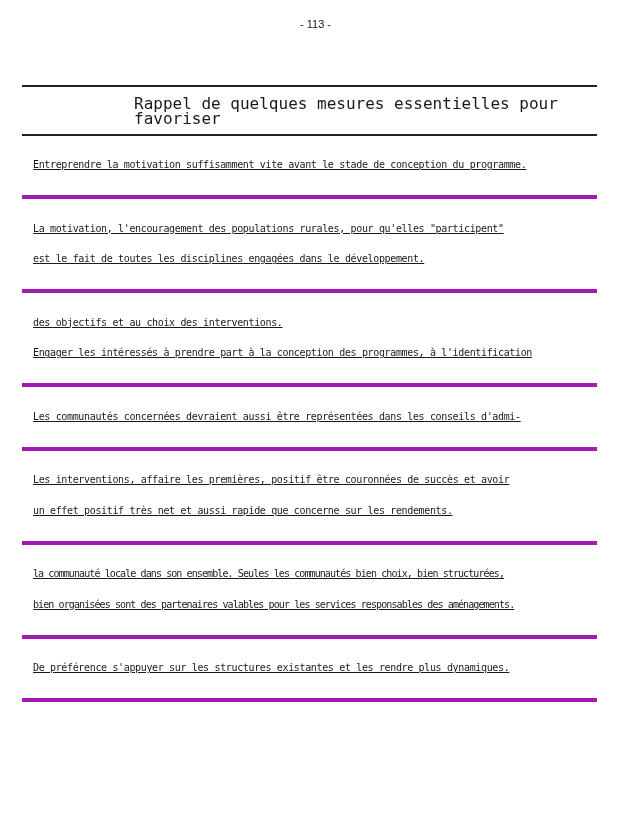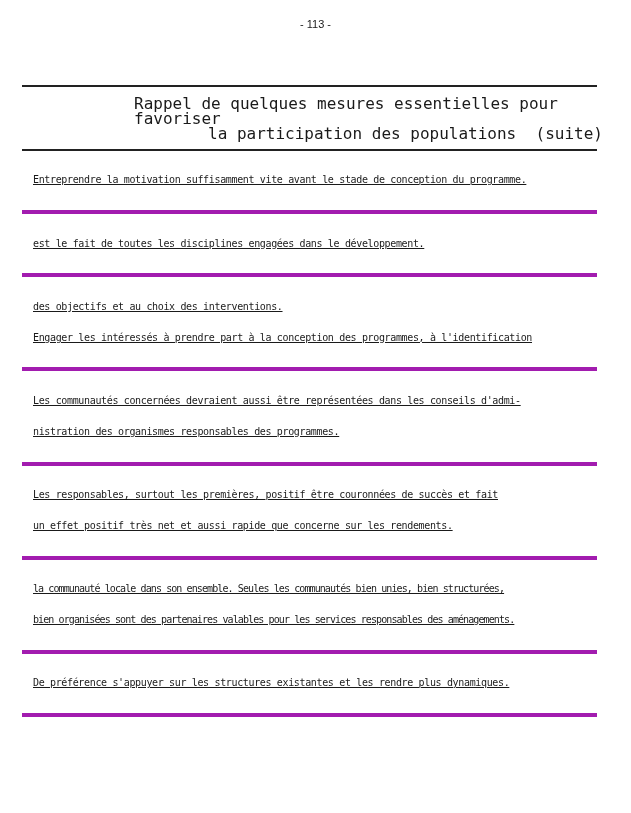--- a/index.html
+++ b/index.html
@@ -36,42 +36,41 @@
     .underline { text-decoration: underline; }
   </style>
 </head>
 <body>
 
 <div class="page-number">- 113 -</div>
 
 <div class="table">
   <div class="header">
     <div class="l1">Rappel de quelques mesures essentielles pour favoriser</div>
-    <div class="l2" style="white-space:pre;">la participation des populations  (suite)</div>
   </div>
 
   <div class="row">
     <span class="line">Entreprendre la motivation suffisamment vite avant le stade de conception du programme.</span>
   </div>
   <div class="row">
+    <span class="line">La motivation, l'encouragement des populations rurales, pour qu'elles "participent"</span>
     <span class="line">est le fait de toutes les disciplines engagées dans le développement.</span>
   </div>
   <div class="row">
     <span class="line">des objectifs et au choix des interventions.</span>
     <span class="line">Engager les intéressés à prendre part à la conception des programmes, à l'identification</span>
   </div>
   <div class="row">
     <span class="line">Les communautés concernées devraient aussi être représentées dans les conseils d'admi-</span>
-    <span class="line">nistration des organismes responsables des programmes.</span>
   </div>
   <div class="row">
-    <span class="line"><span style="white-space:pre;">Les responsables, surtout les premières, </span><span class="underline">positif</span><span style="white-space:pre;"> être couronnées de succès et fait</span></span>
+    <span class="line"><span style="white-space:pre;">Les interventions, affaire les premières, </span><span class="underline">positif</span><span style="white-space:pre;"> être couronnées de succès et avoir</span></span>
     <span class="line">un effet positif très net et aussi rapide que concerne sur les rendements.</span>
   </div>
   <div class="row" style="letter-spacing:-0.9px;">
-    <span class="line">la communauté locale dans son ensemble. Seules les communautés bien unies, bien structurées,</span>
+    <span class="line">la communauté locale dans son ensemble. Seules les communautés bien choix, bien structurées,</span>
     <span class="line">bien organisées sont des partenaires valables pour les services responsables des aménagements.</span>
   </div>
   <div class="row">
     <span class="line">De préférence s'appuyer sur les structures existantes et les rendre plus dynamiques.</span>
   </div>
 
 </div>
 
 </body></html>

